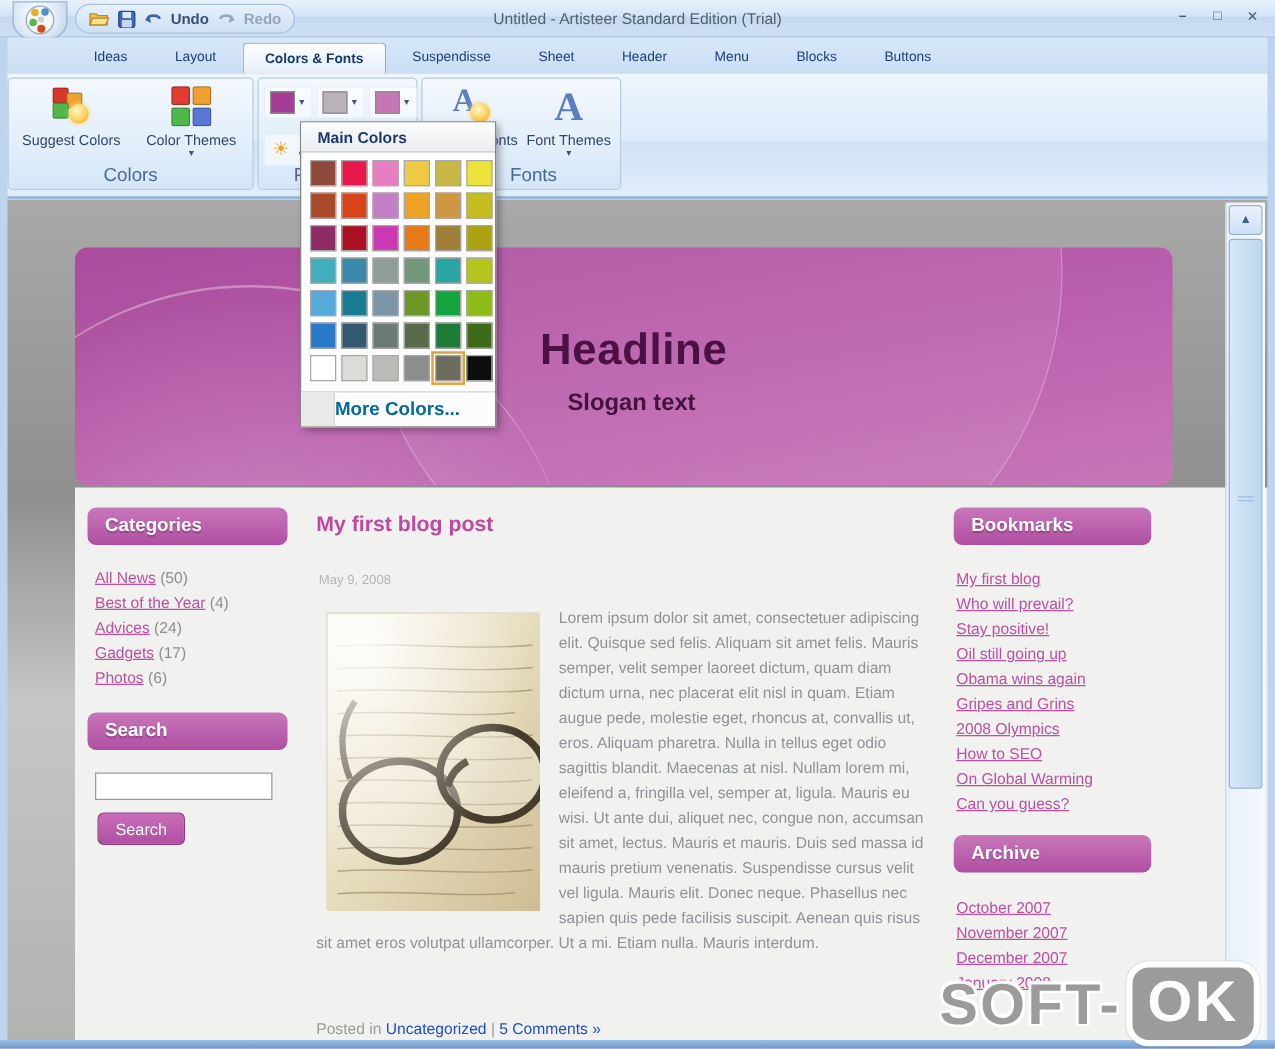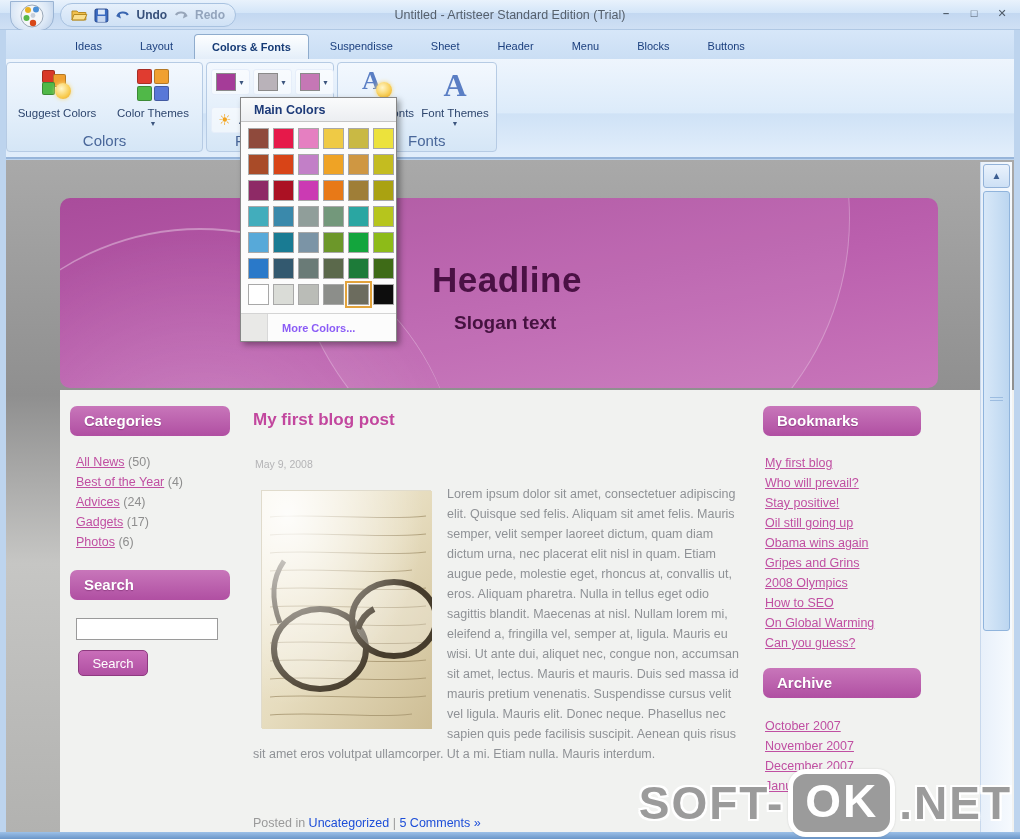--- a/index.html
+++ b/index.html
@@ -62,21 +62,21 @@
   .dropdown { position:absolute; left:240px; top:97px; width:157px; z-index:60;
     background:#fcfcfc; border:1px solid #868686; box-shadow:3px 3px 6px rgba(0,0,0,.35); }
   .dd-title { height:24px; line-height:24px; padding-left:13px; font-size:12.5px; font-weight:bold;
     color:#1d3a78; background:linear-gradient(#fafbfc,#eceef1); border-bottom:1px solid #c5c5c5; }
   .dd-grid { display:grid; grid-template-columns:repeat(6,21px); grid-auto-rows:21px;
     gap:5px 4px; padding:6px 5px 8px 7px; }
   .dd-swatch { width:21px; height:21px; border:1px solid #a8a8a8; }
   .dd-swatch.sel { outline:2px solid #e2a33c; outline-offset:1px; }
   .dd-more { display:flex; align-items:center; border-top:1px solid #d4d4d4; height:28px; }
   .dd-gutter { width:27px; align-self:stretch; background:#e9e9e7; border-right:1px solid #d8d8d8; }
-  .dd-more-lbl { font-size:11px; font-weight:bold; color:#8b5cf6; padding-left:14px; }
+  .dd-more-lbl { font-size:15px; font-weight:bold; color:#0369a1; padding-left:0; }
 
   
   .workspace { position:absolute; top:160px; left:6px; right:6px; bottom:7px;
     background:linear-gradient(#a9a9a9,#8f8f8f 35%,#c6c6c4 60%,#b2b2b0); overflow:hidden; }
   .page-header { position:absolute; left:54px; top:38px; width:878px; height:190px; border-radius:10px;
     background:linear-gradient(170deg,#a94c9b,#bb60ae 55%,#c876ba); overflow:hidden; }
   .ph-circle1 { position:absolute; left:-120px; top:30px; width:520px; height:520px; border-radius:50%;
     background:radial-gradient(circle,rgba(255,255,255,.22),rgba(255,255,255,0) 70%);
     border-top:2px solid rgba(255,255,255,.35); }
   .ph-circle2 { position:absolute; left:230px; top:-260px; width:560px; height:560px; border-radius:50%;
@@ -425,16 +425,15 @@
           <div class="sb-grip"></div>
         </div>
     </div>
   </div>
 
   <div class="bottom-frame"></div>
 
   <div class="watermark">
     <span>SOFT-</span>
     <span class="wm-ok">OK</span>
-    <span>.NET</span>
   </div>
 
 </div>
 
 </body></html>

